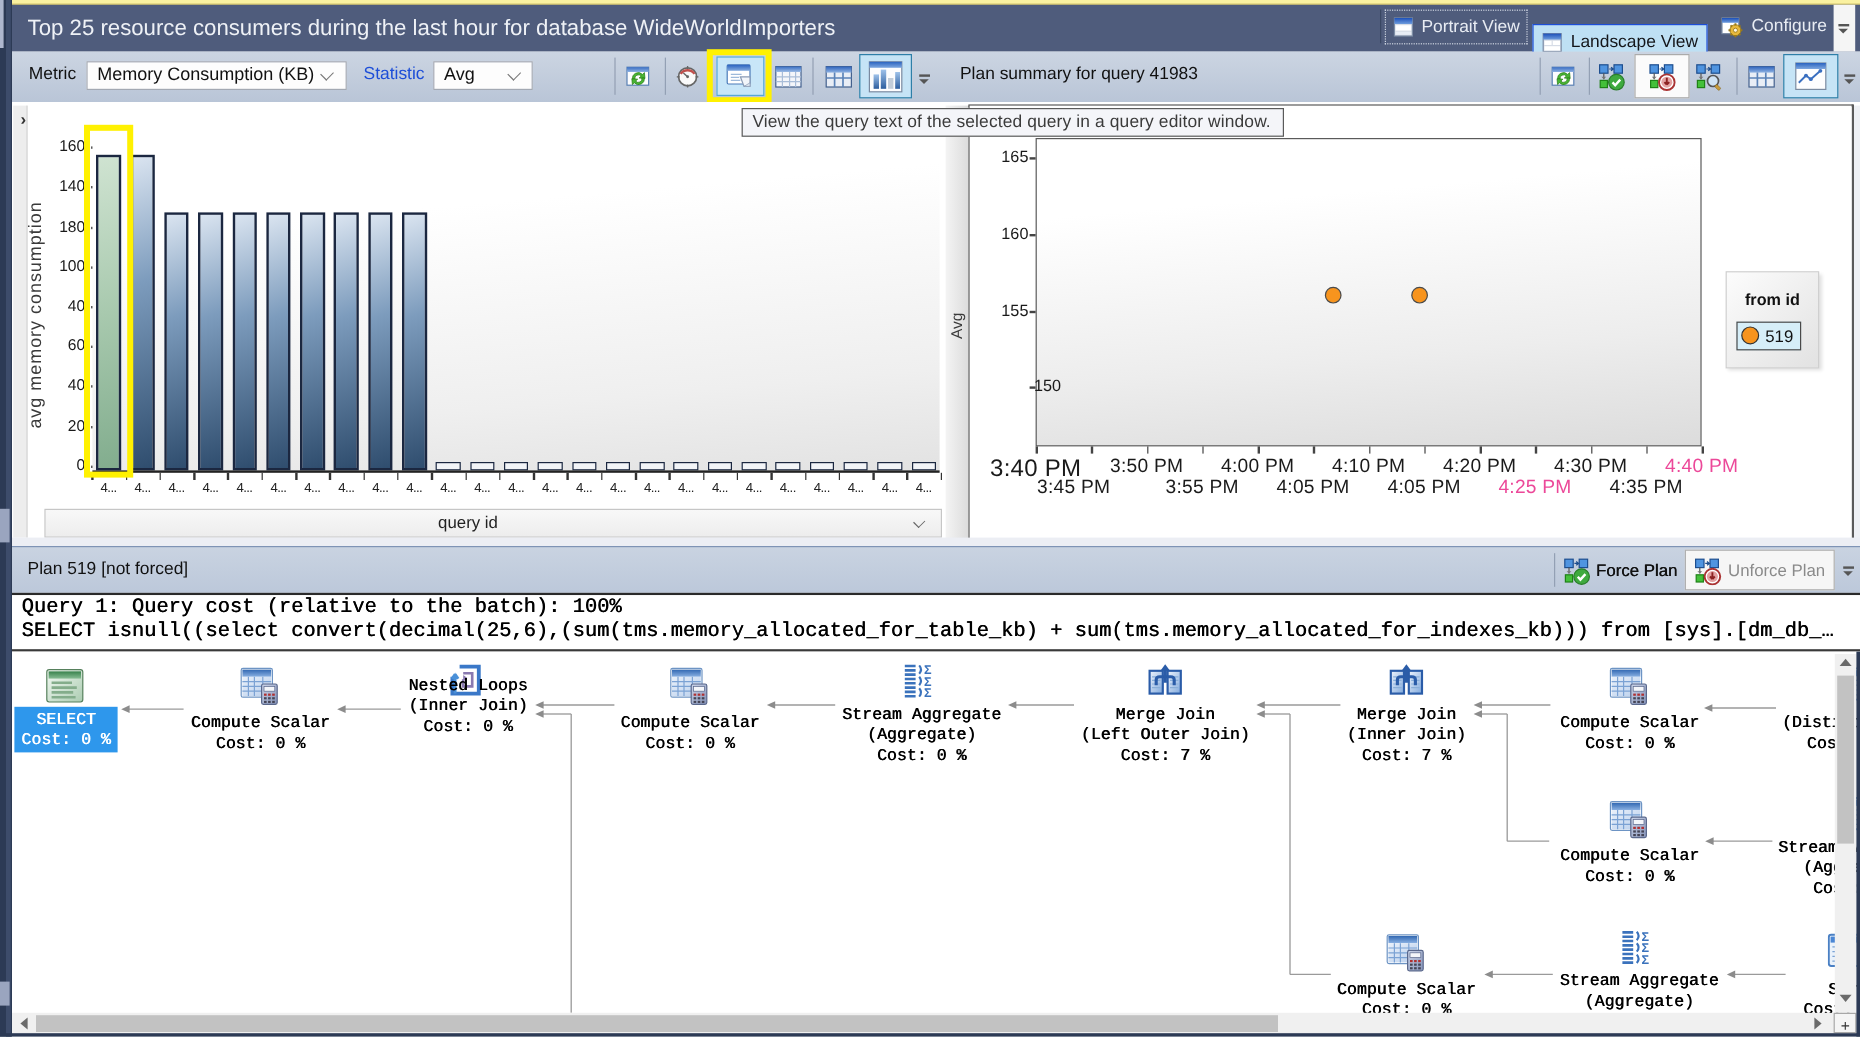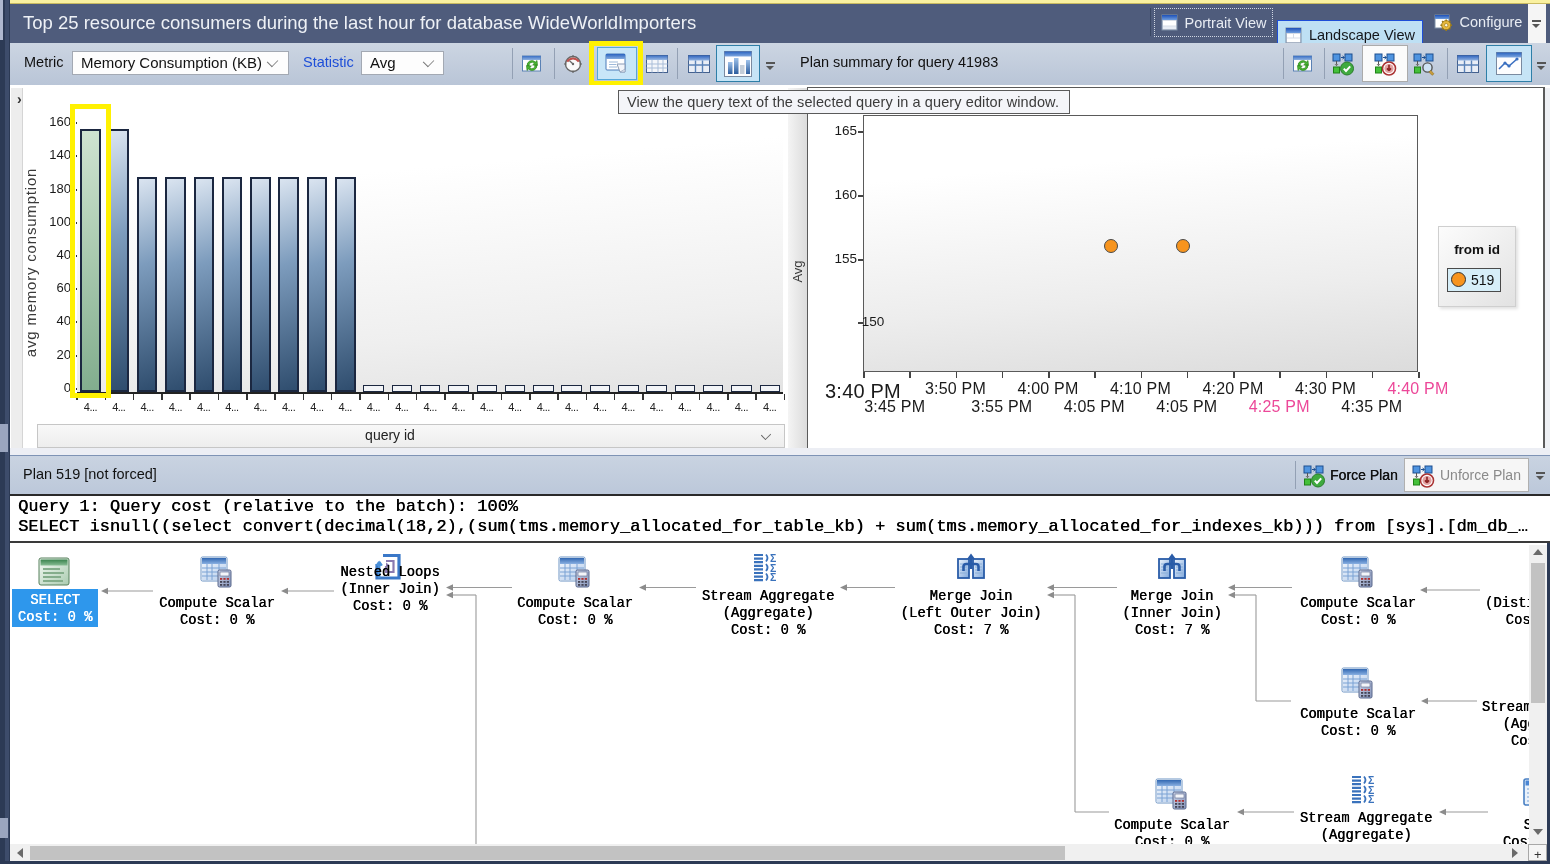--- a/index.html
+++ b/index.html
@@ -449,21 +449,21 @@
       <circle cx="16" cy="16.5" r="4.6" fill="#c55" opacity=".55"></circle>
       <path d="M16 12.8v5.2 M16 18.6l-2-2.2 M16 18.6l2-2.2" stroke="#8c2222" stroke-width="1.6" fill="none"></path>
 </svg>
   </div>
 <div style="position:absolute;left:1440px;top:467px;font-size:14px;color:#8a8a8a;">Unforce Plan</div>
 <div style="position:absolute;left:1536px;top:472px;width:9px;height:2px;background:#555;"></div>
 <div style="position:absolute;left:1536px;top:476px;width:0;height:0;border-left:4.5px solid transparent;border-right:4.5px solid transparent;border-top:4.5px solid #555;"></div>
 <div style="position:absolute;left:10px;top:494px;width:1540px;height:1.5px;background:#2a2a2a;"></div>
 <div style="position:absolute;left:10px;top:496px;width:1540px;height:45px;background:#fff;"></div>
 <div class="mono" style="position:absolute;left:18px;top:497px;font-size:17px;color:#000;white-space:pre;text-shadow:0.4px 0 0 #000;">Query 1: Query cost (relative to the batch): 100%</div>
-<div class="mono" style="position:absolute;left:18px;top:517px;font-size:17px;color:#000;white-space:pre;text-shadow:0.4px 0 0 #000;">SELECT isnull((select convert(decimal(18,2),(sum(tms.memory_allocated_for_table_kb) + sum(tms.memory_allocated_for_indexes_kb))) from [sys].[dm_db_…</div>
+<div class="mono" style="position:absolute;left:18px;top:517px;font-size:17px;color:#000;white-space:pre;text-shadow:0.4px 0 0 #000;">SELECT isnull((select convert(decimal(25,6),(sum(tms.memory_allocated_for_table_kb) + sum(tms.memory_allocated_for_indexes_kb))) from [sys].[dm_db_…</div>
 <div style="position:absolute;left:10px;top:541px;width:1540px;height:2px;background:#3a3a3a;"></div>
 <div style="position:absolute;left:10px;top:543px;width:1540px;height:301px;background:#fff;"></div>
 <svg width="1550" height="864" viewBox="0 0 1550 864" style="position:absolute;left:0;top:0;pointer-events:none;">
     <line x1="107" y1="591" x2="153" y2="591" stroke="#9a9a9a" stroke-width="1.1"></line>
     <path d="M101 591 l7 -3.2 v6.4 Z" fill="#8c8c8c"></path>
     <line x1="287" y1="591" x2="334" y2="591" stroke="#9a9a9a" stroke-width="1.1"></line>
     <path d="M281 591 l7 -3.2 v6.4 Z" fill="#8c8c8c"></path>
     <line x1="452" y1="587.5" x2="512" y2="587.5" stroke="#9a9a9a" stroke-width="1.1"></line>
     <path d="M446 587.5 l7 -3.2 v6.4 Z" fill="#8c8c8c"></path>
     <line x1="645" y1="587.5" x2="696" y2="587.5" stroke="#9a9a9a" stroke-width="1.1"></line>

